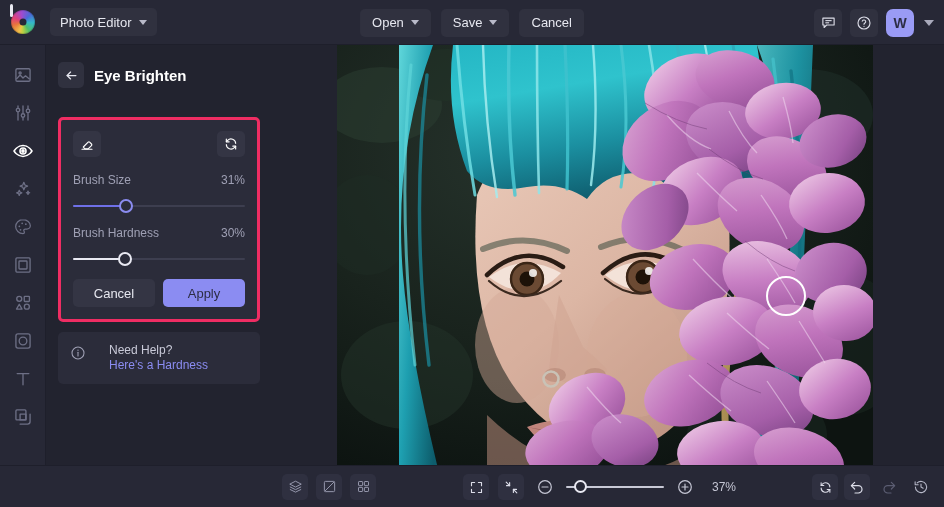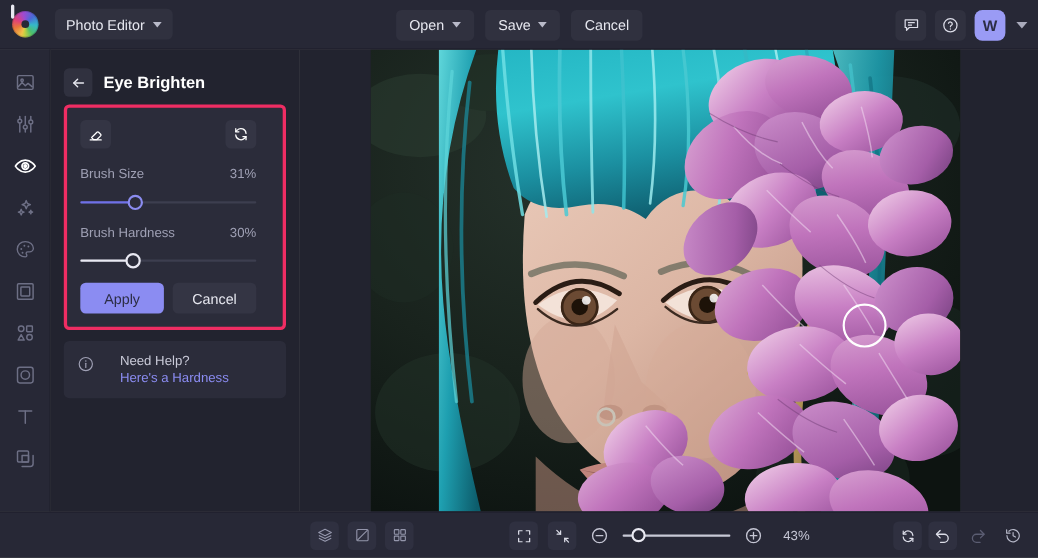--- a/index.html
+++ b/index.html
@@ -133,22 +133,22 @@
     display: flex; align-items: center; justify-content: center;
     cursor: pointer; color: #e6e7ef;
   }
   .panel-title {
     color: #ffffff; font-size: 15px; font-weight: bold;
   }
   .tool-card {
     background: #2b2c3a;
     border: 3px solid #ef2d63;
     border-radius: 5px;
-    padding: 11px 24px 12px 12px;
-    margin-top: 0;
+    padding: 11px 12px 12px 12px;
+    margin-top: 22px;
   }
   .tool-row {
     display: flex; align-items: center; justify-content: space-between;
     margin-bottom: 16px;
   }
   .tool-icon-btn {
     width: 28px; height: 26px; border-radius: 5px;
     background: #343544;
     display: flex; align-items: center; justify-content: center;
     cursor: pointer; color: #ffffff;
@@ -441,25 +441,25 @@
             <span class="slider-value">30%</span>
           </div>
           <div class="slider-track">
             <div class="rail-line"></div>
             <div class="fill fill-white" style="width:30%"></div>
             <div class="knob knob-white" style="left:30%"></div>
           </div>
         </div>
 
         <div class="btn-row">
+          <div class="btn btn-cancel">
+            <span>Cancel</span>
+          </div>
           <div class="btn btn-apply">
             <span>Apply</span>
-          </div>
-          <div class="btn btn-cancel">
-            <span>Cancel</span>
           </div>
         </div>
       </div>
 
       <div class="help-card">
         <svg width="16" height="16" viewBox="0 0 24 24" fill="none" stroke="#9fa0b4" stroke-width="1.6" style="flex:0 0 16px;margin-top:2px">
           <circle cx="12" cy="12" r="9"></circle>
           <line x1="12" y1="11" x2="12" y2="16.5" stroke-linecap="round"></line>
           <circle cx="12" cy="7.7" r="1" fill="#9fa0b4" stroke="none"></circle>
         </svg>
@@ -706,21 +706,21 @@
         <div class="zline"></div>
         <div class="zknob"></div>
       </div>
       <div class="bb-plain">
         <svg width="18" height="18" viewBox="0 0 24 24" fill="none" stroke="#c5c6d4" stroke-width="1.6">
           <circle cx="12" cy="12" r="8.4"></circle>
           <line x1="8" y1="12" x2="16" y2="12" stroke-linecap="round"></line>
           <line x1="12" y1="8" x2="12" y2="16" stroke-linecap="round"></line>
         </svg>
       </div>
-      <div class="zoom-pct">43%</div>
+      <div class="zoom-pct">37%</div>
     </div>
 
     <div class="bb-right">
       <div class="bb-icon">
         <svg width="15" height="15" viewBox="0 0 24 24" fill="none" stroke="#dcdde8" stroke-width="1.7">
           <path d="M19 11a7 7 0 0 0-12-4.5L5 8.5" stroke-linecap="round" stroke-linejoin="round"></path>
           <polyline points="5,4.5 5,8.8 9.3,8.8" stroke-linecap="round" stroke-linejoin="round"></polyline>
           <path d="M5 13a7 7 0 0 0 12 4.5l2-2" stroke-linecap="round" stroke-linejoin="round"></path>
           <polyline points="19,19.5 19,15.2 14.7,15.2" stroke-linecap="round" stroke-linejoin="round"></polyline>
         </svg>

